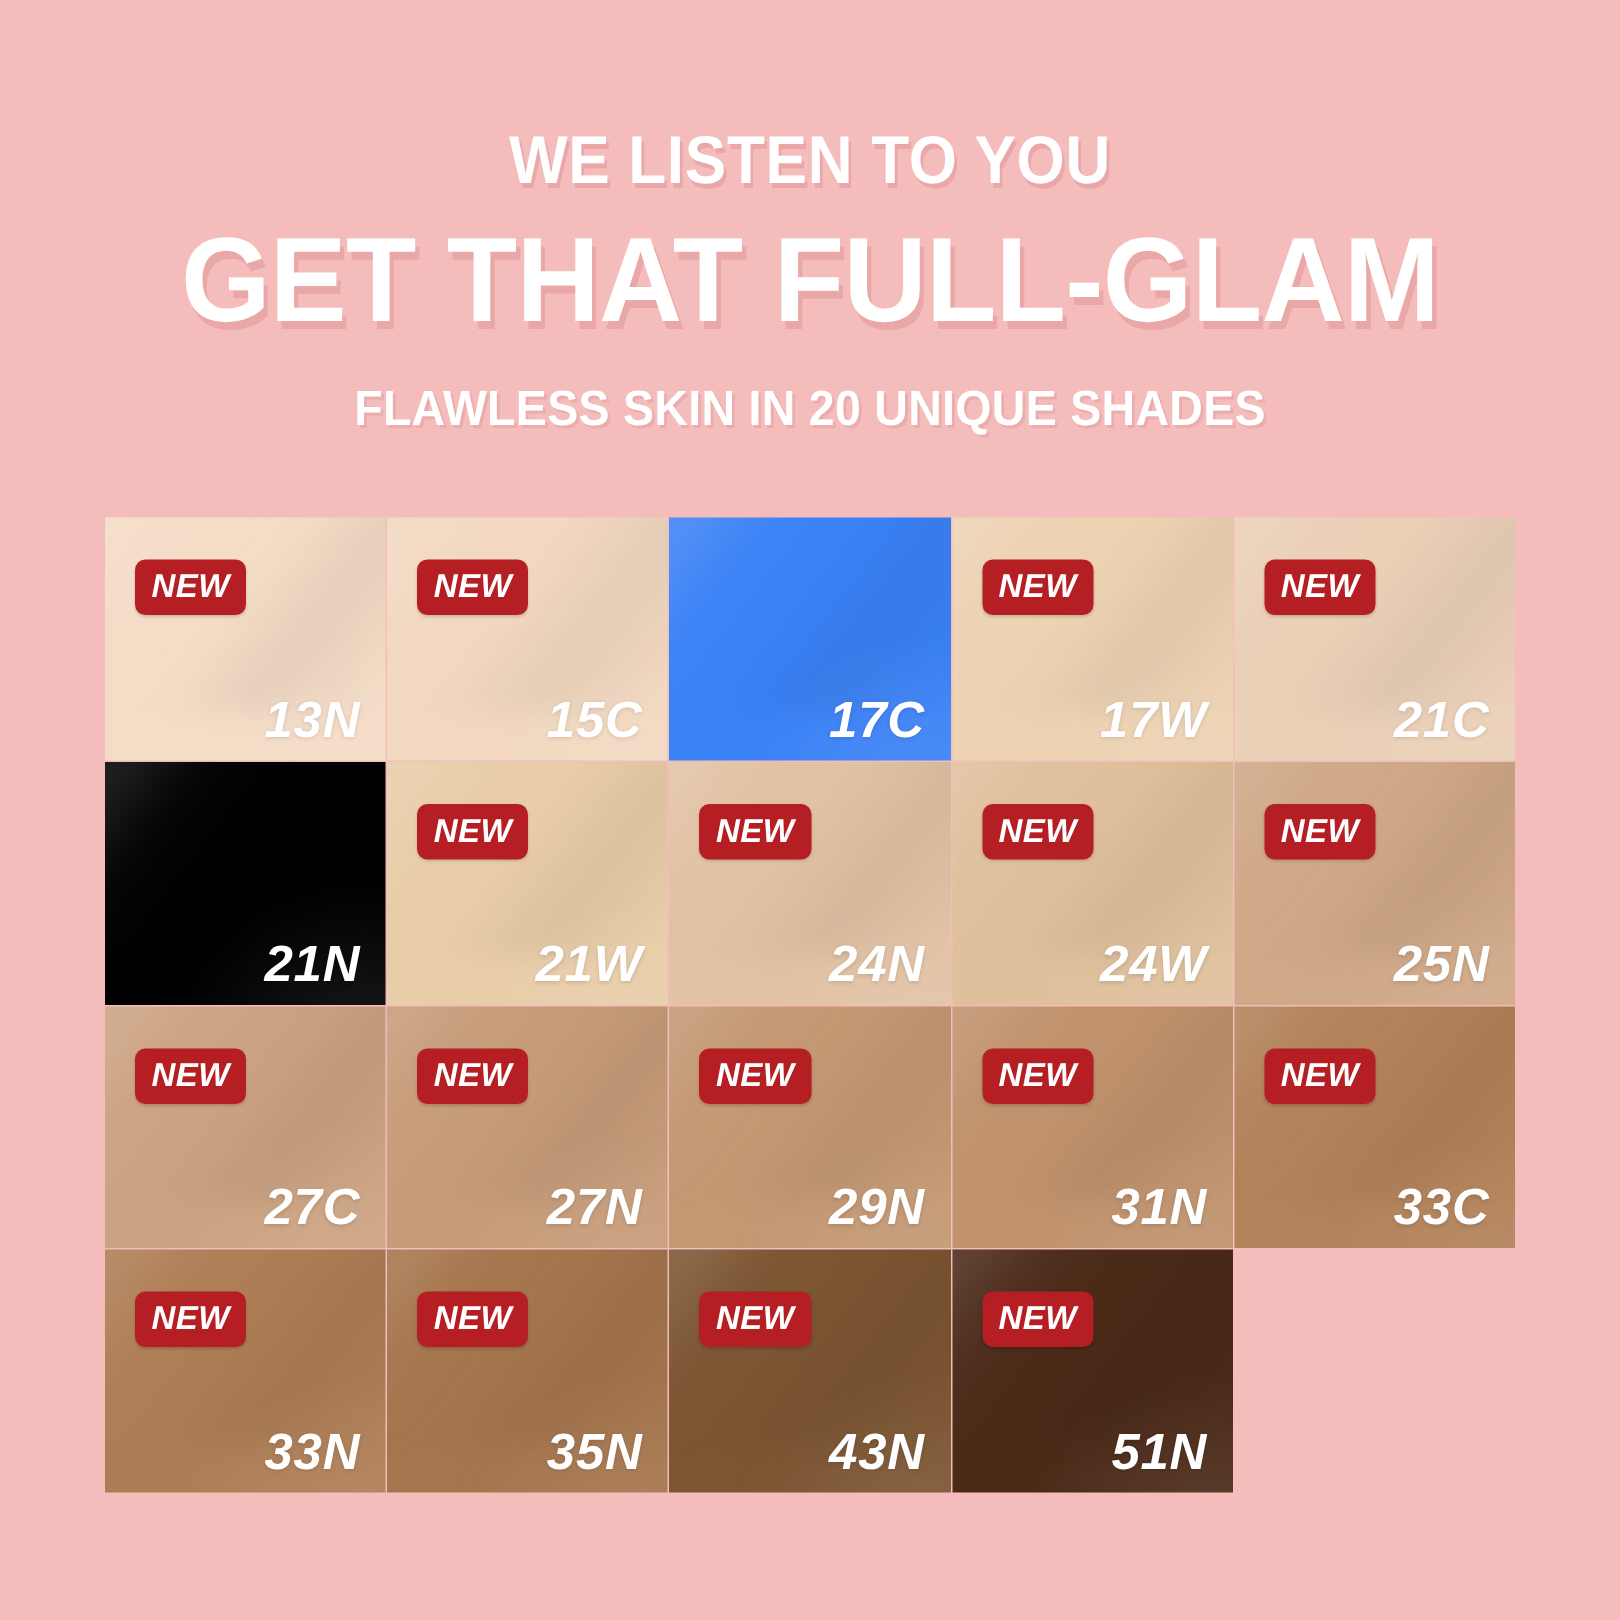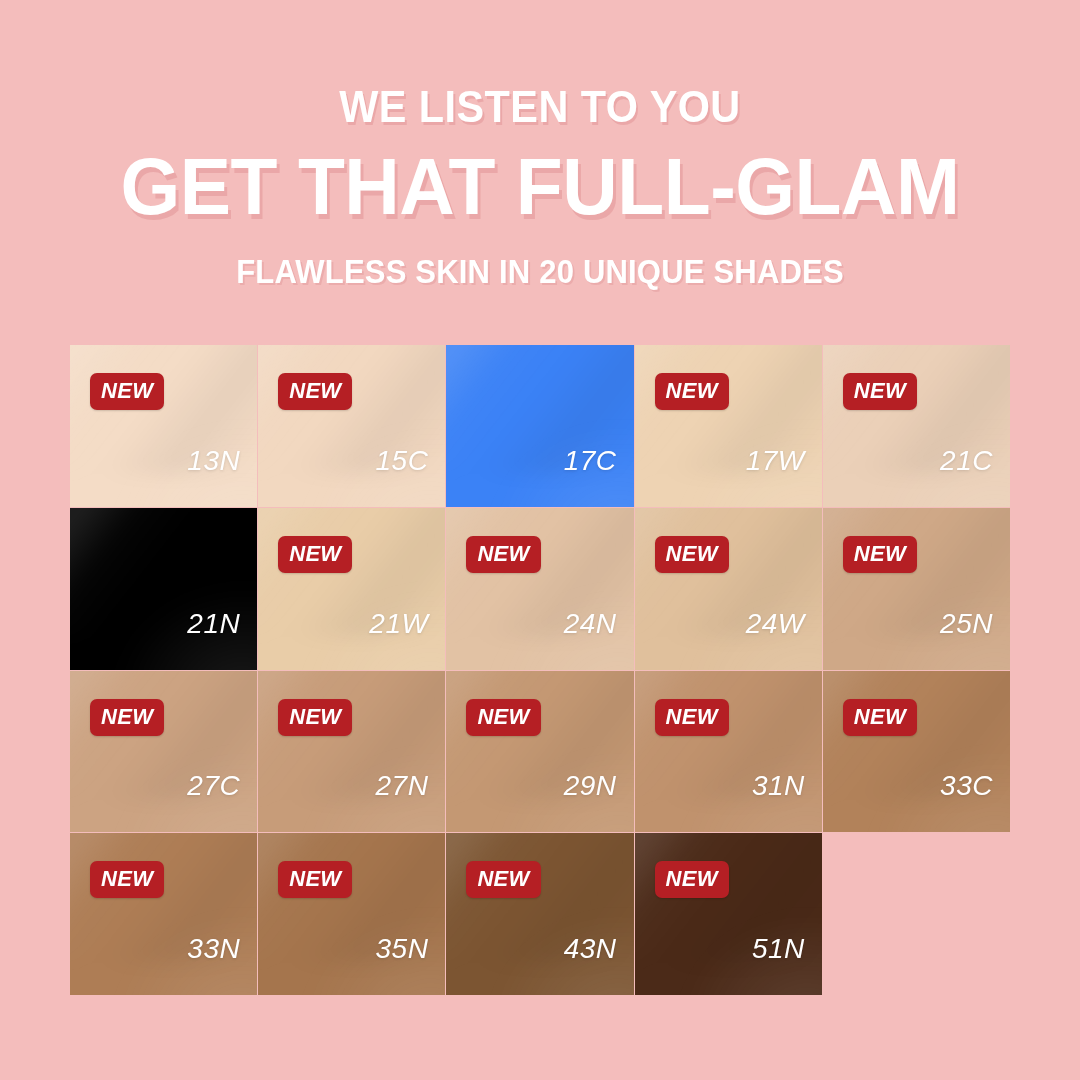--- a/index.html
+++ b/index.html
@@ -126,26 +126,26 @@
     line-height: 1;
     padding: 7px 11px 8px 11px;
     border-radius: 7px;
     z-index: 3;
     box-shadow: 0 1px 2px rgba(0,0,0,0.16);
     margin-top: 11px;
   }
   .shade-label {
     position: absolute;
     right: 17px;
-    bottom: 32px;
+    bottom: 10px;
     color: #FFFFFF;
     font-family: "Liberation Sans", sans-serif;
     font-style: italic;
-    font-weight: normal;
-    font-size: 28px;
+    font-weight: bold;
+    font-size: 34px;
     line-height: 1;
     letter-spacing: 0.5px;
     z-index: 3;
     text-shadow: 0 1px 3px rgba(0,0,0,0.13);
   }
 </style>
 </head>
 <body>
 
 <div id="poster" style="background: rgb(244, 189, 188);">

